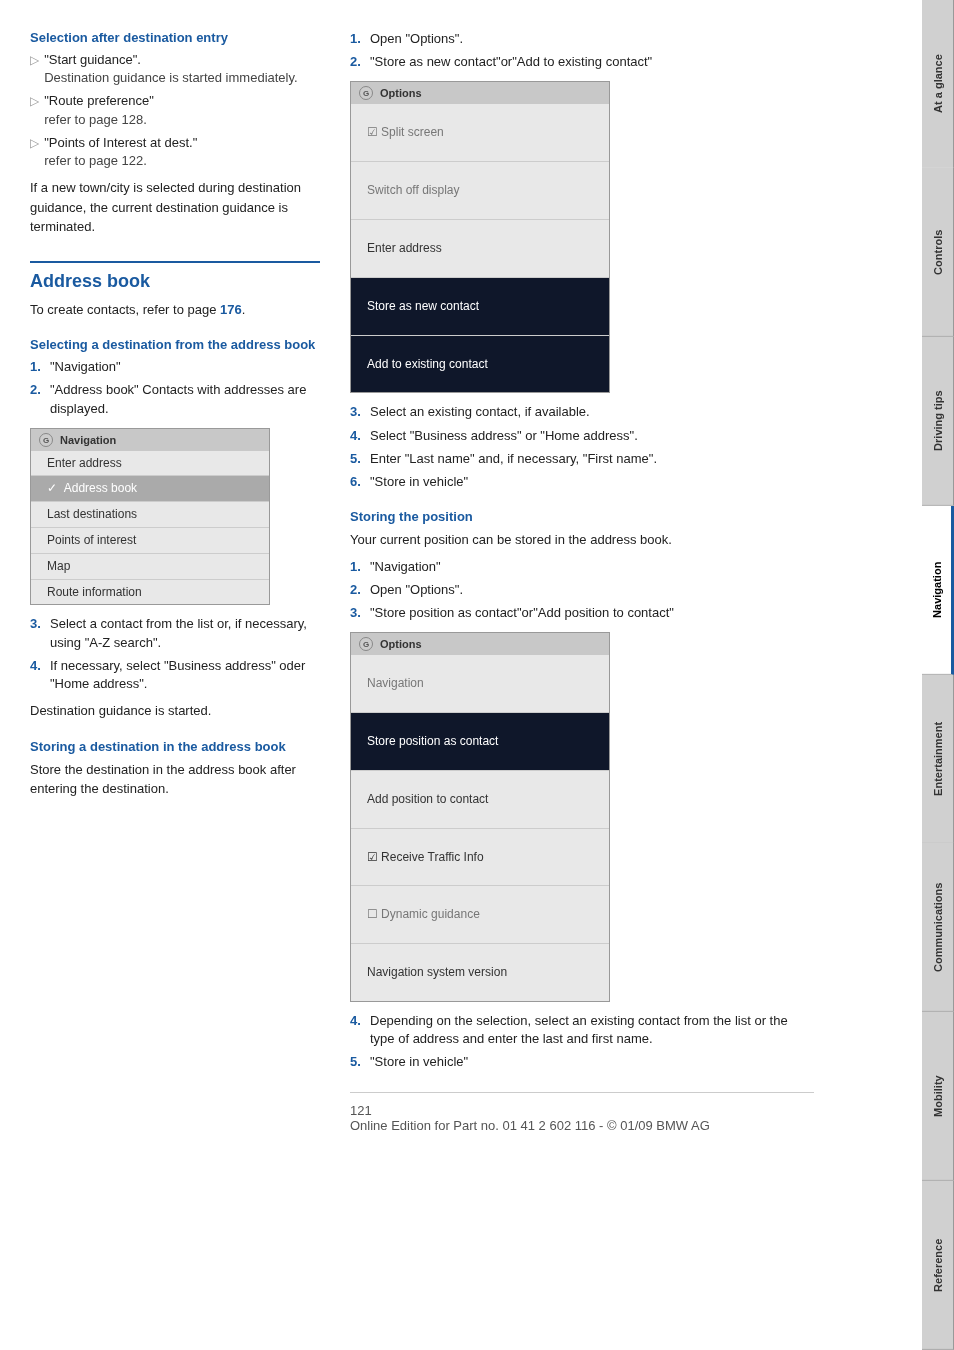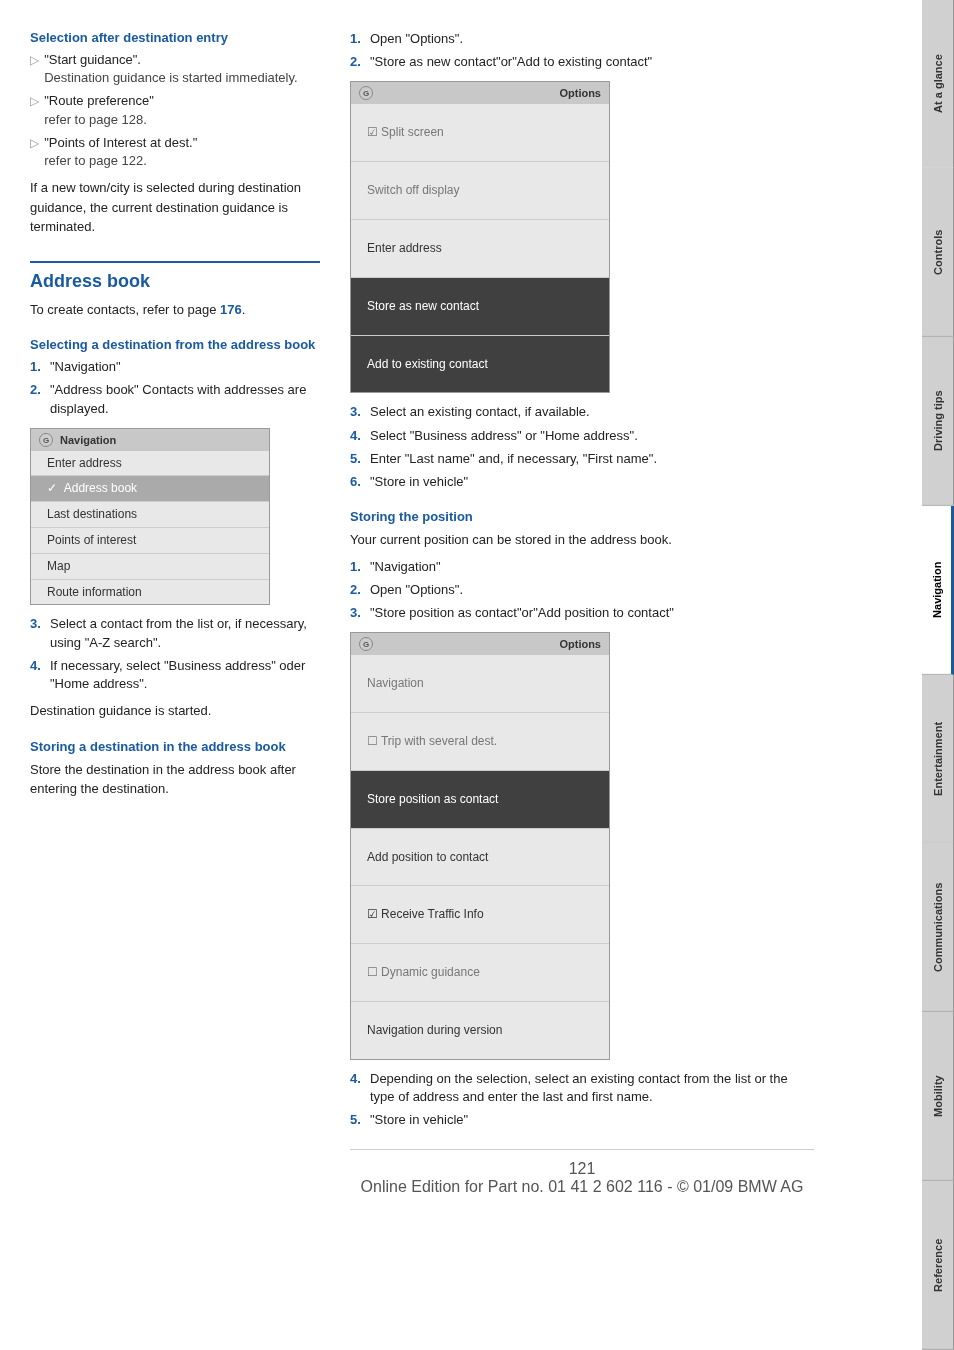--- a/index.html
+++ b/index.html
@@ -188,34 +188,33 @@
     }
     .options-mockup .menu-title {
       background: #c8c8c8;
       padding: 4px 8px;
       font-size: 11px;
       display: flex;
       align-items: center;
       gap: 5px;
       font-weight: bold;
       color: #333;
-      justify-content: space-between;
     }
     .options-mockup .menu-item {
       padding: 20px 16px;
       color: #777;
       border-bottom: 1px solid #ccc;
       line-height: 1.4;
     }
     .options-mockup .menu-item:last-child { border-bottom: none; }
     .options-mockup .menu-item.active {
       color: #333;
     }
     .options-mockup .menu-item.highlighted {
-      background: #404040;
+      background: #0f172a;
       color: #fff;
     }
 
     .circle-icon {
       display: inline-block;
       width: 14px;
       height: 14px;
       border: 1px solid #888;
       border-radius: 50%;
       background: #ccc;
@@ -228,23 +227,22 @@
       font-size: 8px;
       position: absolute;
       top: 50%;
       left: 50%;
       transform: translate(-50%, -50%);
       color: #555;
     }
 
     
     .footer {
-      text-align: center;
       color: #555;
-      font-size: 16px;
+      font-size: 13px;
       padding: 10px 0 15px 0;
       border-top: 1px solid #ccc;
       margin-top: 20px;
     }
   </style>
 </head>
 <body>
 
 <div class="page-container">
 
@@ -395,32 +393,29 @@
           <span>"Store position as contact"or"Add position to contact"</span>
         </li>
       </ul>
 
       <div class="options-mockup">
         <div class="menu-title">
           <span class="circle-icon"></span>
           <span>Options</span>
         </div>
         <div class="menu-item">Navigation</div>
-        <div class="menu-item">
-          <span>☐</span> Trip with several dest.
-        </div>
         <div class="menu-item highlighted">Store position as contact</div>
         <div class="menu-item active">Add position to contact</div>
         <div class="menu-item active">
           <span>☑</span> Receive Traffic Info
         </div>
         <div class="menu-item">
           <span>☐</span> Dynamic guidance
         </div>
-        <div class="menu-item active">Navigation during version</div>
+        <div class="menu-item active">Navigation system version</div>
       </div>
 
       <ul class="numbered-list">
         <li>
           <span class="num">4.</span>
           <span>Depending on the selection, select an existing contact from the list or the type of address and enter the last and first name.</span>
         </li>
         <li>
           <span class="num">5.</span>
           <span>"Store in vehicle"</span>

